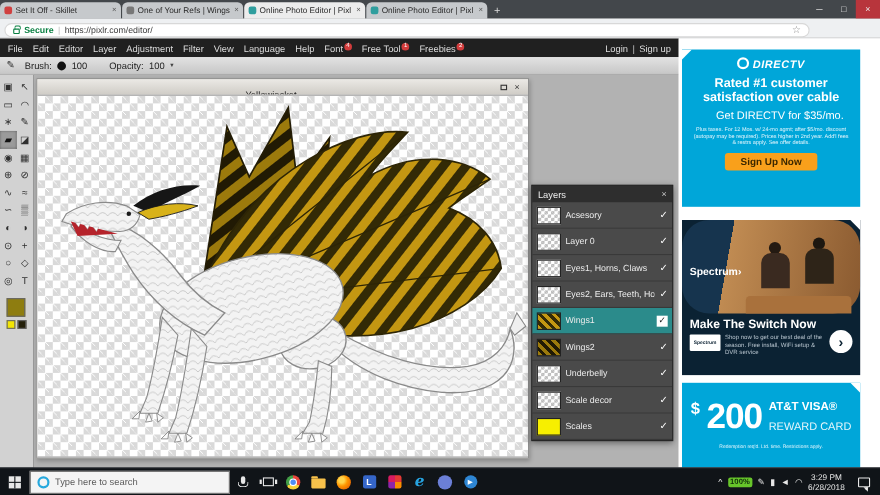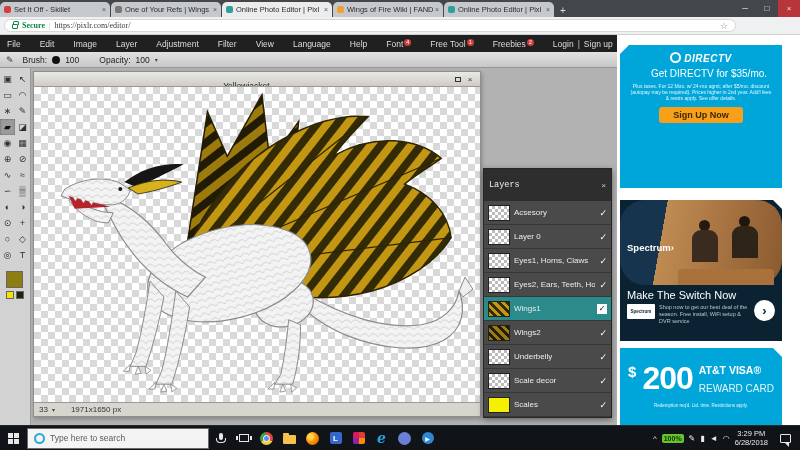--- a/index.html
+++ b/index.html
@@ -16,33 +16,33 @@
   .f1{background:#d04040}.f2{background:#777}.f3{background:#2f9e9e}.f4{background:#f0a030}.f5{background:#2f9e9e}
   .tab-title{flex:1;white-space:nowrap;overflow:hidden;}
   .tab-close{margin-left:2px;color:#555;font-size:7px;flex:0 0 auto;}
   .newtab{width:16px;height:14px;color:#ddd;font-size:10px;display:flex;align-items:center;justify-content:center;}
   .winctrl{margin-left:auto;display:flex;height:17px;}
   .winbtn{width:22px;display:flex;align-items:center;justify-content:center;color:#eee;font-size:8px;}
   .winbtn.close{background:#b8353c;}
 
   
   .addrbar{position:absolute;top:17px;left:0;right:0;height:18px;background:#eef0f2;border-bottom:1px solid #d0d0d0;
-           display:flex;align-items:center;padding:0 4px;font-family:Liberation Serif, serif;}
+           display:flex;align-items:flex-end;padding:0 4px;}
   .omnibox{flex:1;max-width:732px;height:13px;background:#fff;border:1px solid #d8d8d8;border-radius:7px;
            display:flex;align-items:center;padding:0 7px;font-size:8px;gap:4px;}
   .lock{width:6px;height:5px;border:1px solid #0b8043;border-radius:1px;position:relative;margin-top:2px;flex:0 0 auto;}
   .lock::before{content:"";position:absolute;top:-4px;left:0;width:4px;height:3px;border:1px solid #0b8043;border-bottom:none;border-radius:2px 2px 0 0;}
   .secure{color:#0b8043;font-weight:bold;}
   .divider{color:#c0c0c0;}
   .url{color:#3a3a3a;}
   .bstar{margin-left:auto;color:#8a8a8a;font-size:9px;}
 
   
   .menubar{position:absolute;top:35px;left:0;width:617px;height:17px;background:#202020;color:#ddd;
-           display:flex;align-items:center;font-size:8.5px;padding:0 7px;gap:19px;}
+           display:flex;align-items:center;font-size:8.5px;padding:0 7px;gap:9px;}
   .mitem{position:relative;white-space:nowrap;}
   .mbadge{background:#d23c3c;color:#fff;border-radius:5px;font-size:5.5px;padding:0 2px;margin-left:1px;vertical-align:top;line-height:7px;display:inline-block;}
   .mbadge:empty{display:none;}
   .auth{margin-left:auto;display:flex;gap:4px;white-space:nowrap;}
 
   
   .optbar{position:absolute;top:52px;left:0;width:617px;height:16px;background:linear-gradient(#e2e2e2,#c7c7c7);
           border-bottom:1px solid #979797;display:flex;align-items:center;font-size:8.5px;color:#222;padding:0 6px;gap:5px;}
   .opt-toolglyph{font-size:9px;color:#333;margin-right:4px;}
   .bdot{width:8px;height:8px;background:#111;border-radius:50%;display:inline-block;}
@@ -73,21 +73,21 @@
   .cbody{flex:1;position:relative;overflow:hidden;border-top:1px solid #999;border-bottom:1px solid #999;background-color:#fff;
          background-image:linear-gradient(45deg,#d9d9d9 25%,transparent 25%,transparent 75%,#d9d9d9 75%),
                           linear-gradient(45deg,#d9d9d9 25%,transparent 25%,transparent 75%,#d9d9d9 75%);
          background-size:14px 14px;background-position:0 0,7px 7px;}
   .cbody svg{position:absolute;inset:0;width:100%;height:100%;}
   .cstatus{height:13px;display:flex;align-items:center;font-size:8px;color:#333;padding:0 5px;gap:4px;}
   .csize{margin-left:12px;}
 
   
   .lpanel{position:absolute;left:483px;top:100px;width:129px;background:#454545;border:1px solid #262626;box-shadow:0 2px 6px rgba(0,0,0,.45);}
-  .lheader{height:32px;background:#2e2e2e;color:#eee;font-size:8.5px;display:flex;align-items:center;padding:0 5px;font-family:Liberation Mono, monospace;}
+  .lheader{height:15px;background:#2e2e2e;color:#eee;font-size:8.5px;display:flex;align-items:center;padding:0 5px;}
   .lheader-x{margin-left:auto;font-size:8px;color:#ccc;}
   .lrow{height:24px;display:flex;align-items:center;padding:0 4px;gap:4px;border-bottom:1px solid #383838;background:#4a4a4a;color:#ececec;font-size:8px;}
   .lrow.sel{background:#2b8b8b;}
   .lthumb{width:22px;height:16px;border:1px solid #222;flex:0 0 auto;background-color:#fff;
           background-image:linear-gradient(45deg,#bbb 25%,transparent 25%,transparent 75%,#bbb 75%),
                            linear-gradient(45deg,#bbb 25%,transparent 25%,transparent 75%,#bbb 75%);
           background-size:6px 6px;background-position:0 0,3px 3px;}
   .t-wing{background:repeating-linear-gradient(45deg,#c49712 0 3px,#332a06 3px 6px);}
   .t-wing2{background:repeating-linear-gradient(45deg,#9c7a0c 0 3px,#211a04 3px 6px);}
   .t-yellow{background:#f7ef00;}
@@ -111,21 +111,21 @@
 
   .ad-spectrum{top:165px;height:141px;background:#0b2233;}
   .sp-photo{position:absolute;top:0;left:0;right:0;height:85px;background:linear-gradient(100deg,#16344e 0 27%,#c08b52 27%,#8a5a30 100%);border-radius:25px;}
   .person{position:absolute;background:#3a2a20;border-radius:9px 9px 0 0;}
   .p1{width:26px;height:32px;left:72px;top:30px;}
   .p2{width:26px;height:32px;left:112px;top:26px;background:#2e2418;}
   .phead{position:absolute;width:11px;height:11px;border-radius:50%;background:#241a12;}
   .h1{left:79px;top:20px;}.h2{left:119px;top:16px;background:#1d1710;}
   .couch{position:absolute;left:58px;right:8px;bottom:0;height:16px;background:#a9713c;border-radius:4px 4px 0 0;}
   .sp-logo{position:absolute;left:7px;top:42px;font-size:9.5px;font-weight:bold;}
-  .sp-head{position:absolute;top:89px;left:7px;font-size:11px;font-weight:normal;}
+  .sp-head{position:absolute;top:89px;left:7px;font-size:11px;font-weight:bold;}
   .sp-row{position:absolute;top:104px;left:7px;right:32px;display:flex;gap:4px;align-items:flex-start;}
   .sp-chip{flex:0 0 auto;width:28px;height:15px;background:#fff;color:#0b2233;font-size:4.5px;font-weight:bold;
            display:flex;align-items:center;justify-content:center;border-radius:1px;}
   .sp-body{font-size:5.5px;line-height:7px;color:#b9c6d0;}
   .sp-arrow{position:absolute;right:7px;top:100px;width:21px;height:21px;background:#fff;border-radius:50%;
             color:#0b2233;font-size:13px;font-weight:bold;display:flex;align-items:center;justify-content:center;}
 
   .ad-dtv-bot{top:313px;height:77px;background:#00a6d9;}
   .price-row{display:flex;justify-content:center;align-items:center;gap:6px;margin-top:12px;}
   .price-sym{font-size:15px;font-weight:bold;align-self:flex-start;margin-top:3px;}
@@ -184,25 +184,20 @@
       <span class="fav f2"></span>
       <span class="tab-title">One of Your Refs | Wings</span>
       <span class="tab-close">×</span>
     </div>
     <div class="tab active">
       <span class="fav f3"></span>
       <span class="tab-title">Online Photo Editor | Pixl</span>
       <span class="tab-close">×</span>
     </div>
     <div class="tab">
-      <span class="fav f4"></span>
-      <span class="tab-title">Wings of Fire Wiki | FAND</span>
-      <span class="tab-close">×</span>
-    </div>
-    <div class="tab">
       <span class="fav f5"></span>
       <span class="tab-title">Online Photo Editor | Pixl</span>
       <span class="tab-close">×</span>
     </div>
     <div class="newtab">+</div>
     <div class="winctrl">
       <span class="winbtn">─</span>
       <span class="winbtn">□</span>
       <span class="winbtn close">×</span>
     </div>
@@ -214,21 +209,21 @@
       <span class="secure">Secure</span>
       <span class="divider">|</span>
       <span class="url">https://pixlr.com/editor/</span>
       <span class="bstar">☆</span>
     </div>
   </div>
 
   <div class="menubar">
     <span class="mitem"><span>File</span></span>
     <span class="mitem"><span>Edit</span></span>
-    <span class="mitem"><span>Image</span></span>
+    <span class="mitem"><span>Editor</span></span>
     <span class="mitem"><span>Layer</span></span>
     <span class="mitem"><span>Adjustment</span></span>
     <span class="mitem"><span>Filter</span></span>
     <span class="mitem"><span>View</span></span>
     <span class="mitem"><span>Language</span></span>
     <span class="mitem"><span>Help</span></span>
     <span class="mitem"><span>Font</span><span class="mbadge">4</span></span>
     <span class="mitem"><span>Free Tool</span><span class="mbadge">1</span></span>
     <span class="mitem"><span>Freebies</span><span class="mbadge">2</span></span>
     <span class="auth">
@@ -382,25 +377,20 @@
 
           <path d="M80,96 C62,90 42,93 26,103 L22,110 C38,116 58,119 74,119 C84,118 90,112 92,104 Z" fill="url(#sc)" stroke="#8a8a8a"></path>
           <path d="M30,114 C40,128 56,138 70,137 L75,127 C60,127 44,120 34,112 Z" fill="url(#sc)" stroke="#8a8a8a"></path>
           <path d="M30,110 L72,121 L36,123 Z" fill="#b5232b"></path>
           <path d="M34,111 l3,4 2,-4 z M42,113 l3,4 2,-4 z M50,115 l3,4 2,-4 z" fill="#fff" stroke="#999" stroke-width="0.4"></path>
           <circle cx="82" cy="103" r="2" fill="#1a1a1a"></circle>
           <path d="M86,96 C104,82 126,76 146,78 C128,88 112,94 100,102 Z" fill="#161616"></path>
           <path d="M90,102 C108,94 128,92 144,96 C128,102 112,106 100,108 Z" fill="#d8b21a" stroke="#161616" stroke-width="0.8"></path>
         </svg>
       </div>
-      <div class="cstatus">
-        <span>33</span>
-        <span class="caret">▾</span>
-        <span class="csize">1971x1650 px</span>
-      </div>
     </div>
 
     <div class="lpanel">
       <div class="lheader">
         <span>Layers</span>
         <span class="lheader-x">×</span>
       </div>
       <div class="lrow">
         <span class="lthumb"></span>
         <span class="lname">Acsesory</span>
@@ -447,20 +437,21 @@
         <span class="lcheck">✓</span>
       </div>
     </div>
   </div>
 
   <div class="adscol">
 
     <div class="ad ad-dtv-top">
       <span class="adch-l"></span>
       <div class="dtv-logo">DIRECTV</div>
+      <div class="dtv-head">Rated #1 customer satisfaction over cable</div>
       <div class="dtv-sub">Get DIRECTV for $35/mo.</div>
       <div class="dtv-fine">Plus taxes. For 12 Mos. w/ 24-mo agmt; after $5/mo. discount (autopay may be required). Prices higher in 2nd year. Add'l fees &amp; restrs apply. See offer details.</div>
       <div class="dtv-cta">Sign Up Now</div>
     </div>
 
     <div class="ad ad-spectrum">
       <div class="sp-photo">
         <span class="phead h1"></span>
         <span class="phead h2"></span>
         <span class="person p1"></span>

